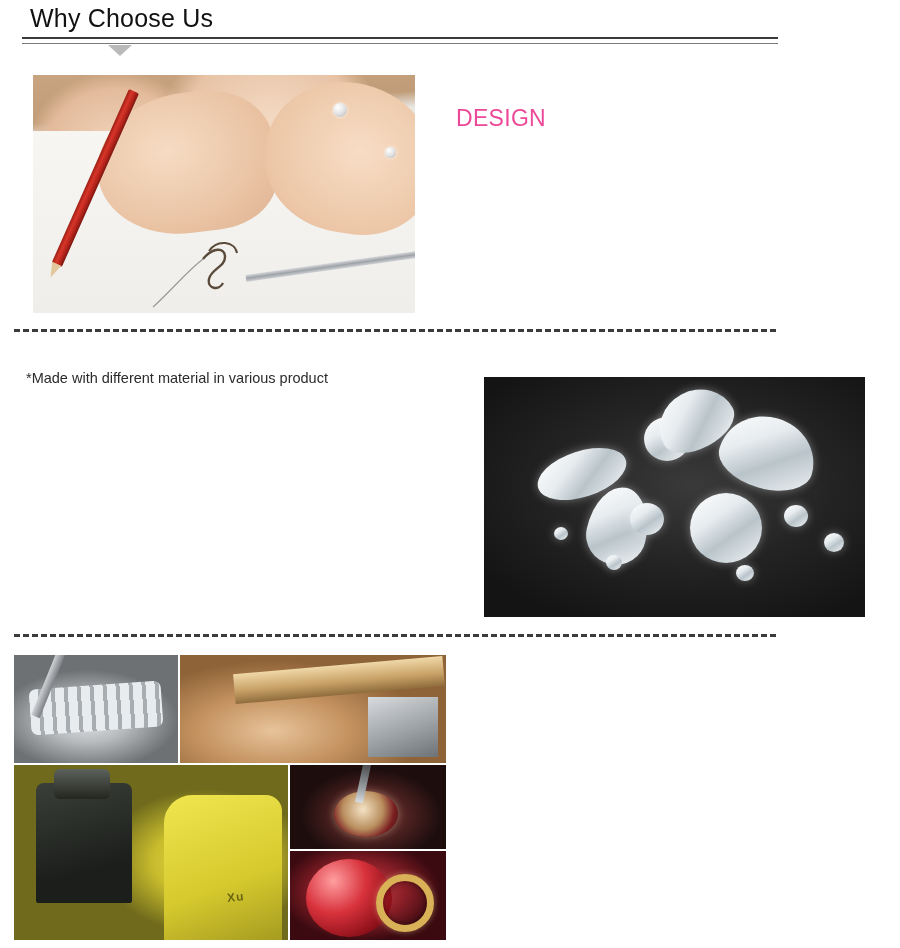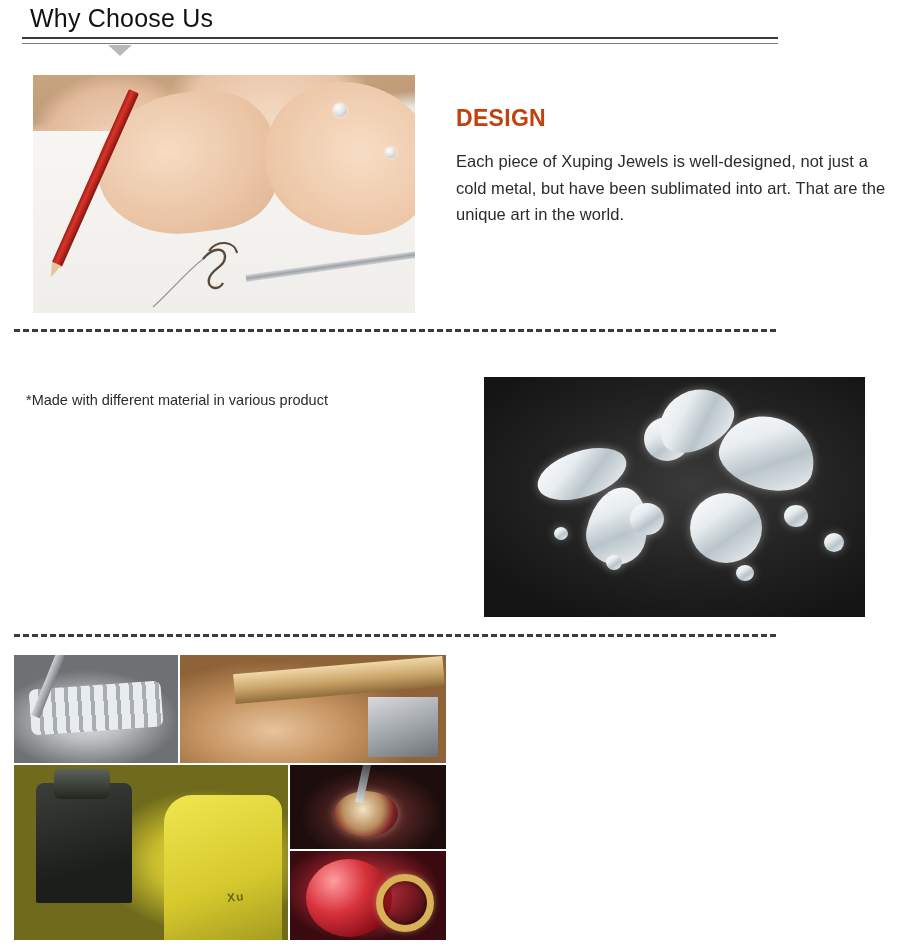--- a/index.html
+++ b/index.html
@@ -45,36 +45,36 @@
     left: 14px; right: 4px;
     border-top: 3px dashed #3b3b3b;
     height: 0;
   }
 
   
   .section { position: absolute; }
 
   .sec-title {
     font-size: 23px;
-    font-weight: 700;
-    color: #c2410c;
+    font-weight: 400;
+    color: #ec4899;
     letter-spacing: .3px;
     margin: 0 0 16px 0;
   }
   .sec-body {
     font-size: 16.5px;
     line-height: 1.62;
     color: #2b2b2b;
     margin: 0;
     letter-spacing: .05px;
   }
   .sec-note {
     font-size: 14.5px;
     color: #2b2b2b;
-    margin: 32px 0 0 0;
+    margin: 10px 0 0 0;
   }
 
   
   .photo { position: absolute; overflow: hidden; background: #ddd; }
 
   
   .ph-design {
     left: 33px; top: 75px; width: 382px; height: 238px;
     background:
       radial-gradient(ellipse 150px 120px at 62% 18%, #f3d9c2 0%, #e8c3a6 55%, rgba(232,195,166,0) 72%),
@@ -266,21 +266,20 @@
       <svg width="120" height="90" viewBox="0 0 120 90">
         <path d="M2 86 C 20 70, 34 52, 52 38" stroke="#9a9a9a" stroke-width="1.2" fill="none"></path>
         <path d="M52 38 C 62 26, 74 26, 74 36 C 74 46, 60 48, 58 58 C 56 68, 68 70, 72 62" stroke="#5a4a3a" stroke-width="2.4" fill="none"></path>
         <path d="M58 30 C 66 18, 84 20, 86 32" stroke="#5a4a3a" stroke-width="2" fill="none"></path>
       </svg>
     </div>
   </div>
 
   <div class="design-text section">
     <h2 class="sec-title">DESIGN</h2>
-    <p class="sec-body">Each piece of Xuping Jewels is well-designed, not just a cold metal, but have been sublimated into art. That are the unique art in the world.</p>
   </div>
 
   <div class="divider" style="top: 329px;"></div>
 
   <div class="material-text section">
     <p class="sec-note">*Made with different material in various product</p>
   </div>
 
   <div class="photo ph-material">
     <div class="gem marq" style="left:52px; top:74px; width:92px; height:46px; transform:rotate(-18deg);"></div>

